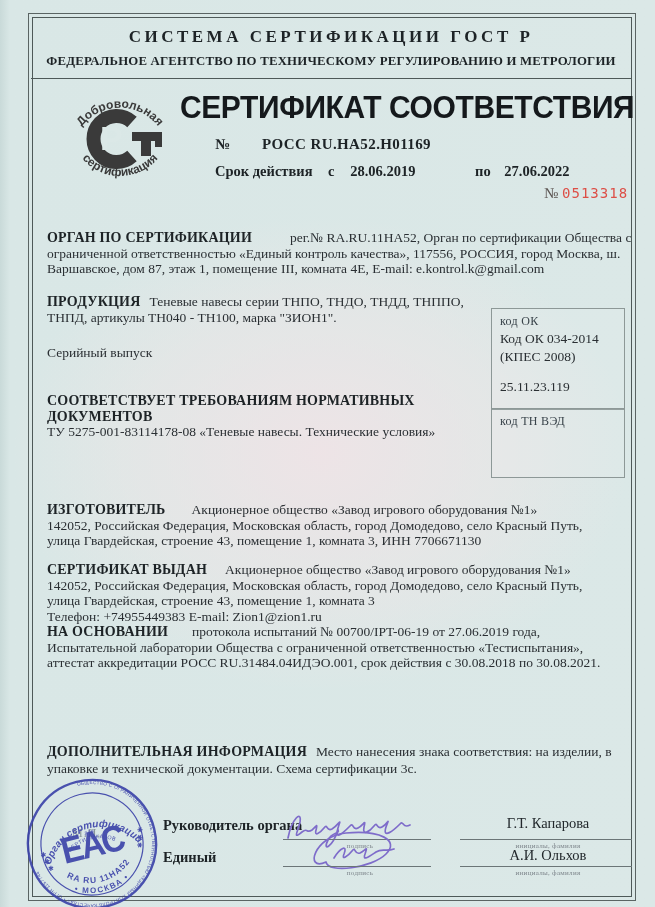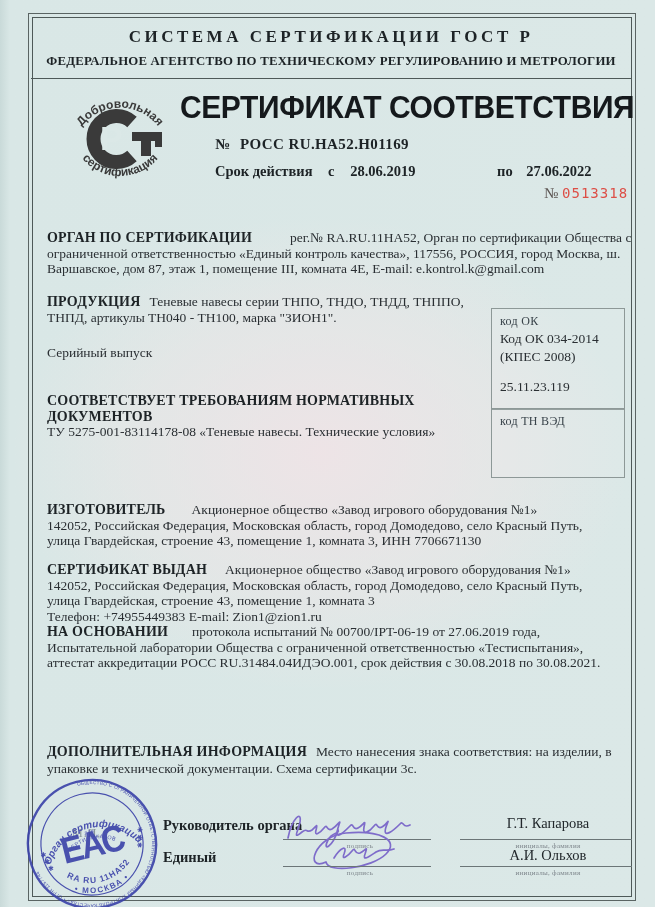--- a/index.html
+++ b/index.html
@@ -13,24 +13,24 @@
     color:#2a2f33;
   }
   .abs{position:absolute;}
   .outer-border{left:28px;top:13px;width:606px;height:886px;border:1.5px solid #5a6463;}
   .inner-border{left:3px;top:3px;right:3px;bottom:3px;border:1.5px solid #4e5958;position:absolute;}
   .hdr-sep{left:31px;top:78px;width:600px;height:0;border-top:1.6px solid #4e5958;}
   .hdr1{left:33px;top:27px;width:596px;text-align:center;font-weight:bold;font-size:17px;letter-spacing:3.5px;color:#1d2326;}
   .hdr2{left:33px;top:54px;width:596px;text-align:center;font-weight:bold;font-size:12.8px;letter-spacing:.2px;color:#1d2326;}
   .doc-title{left:180px;top:90px;width:452px;font-family:"Liberation Sans","DejaVu Sans",sans-serif;font-weight:bold;font-size:30px;letter-spacing:-.4px;color:#15191c;transform:scale(1,1.05);white-space:nowrap;}
   .certno{left:215px;top:136px;font-size:15px;font-weight:bold;color:#1d2326;}
-  .certno .num{margin-left:10px;letter-spacing:.4px;}
+  .certno .num{margin-left:32px;letter-spacing:.4px;}
   .validity{left:215px;top:163px;font-size:14.5px;font-weight:bold;color:#1d2326;}
   .validity .d1{margin-left:12px;}
-  .validity .to{margin-left:78px;}
+  .validity .to{margin-left:56px;}
   .validity .d2{margin-left:10px;}
   .serial{left:544px;top:185px;font-size:15px;color:#5a5350;white-space:nowrap;}
   .serial .digits{font-family:"DejaVu Sans Mono",monospace;font-size:14px;letter-spacing:1px;color:#dd4f47;}
   .sec{font-size:13.5px;line-height:15.6px;color:#2a2f33;}
   .lbl{font-weight:bold;font-size:14px;letter-spacing:.2px;color:#1d2326;}
   .row{display:block;}
   .g38{margin-left:38px;} .g16{margin-left:9px;} .g26{margin-left:26px;}
   .g18{margin-left:18px;} .g24{margin-left:24px;}
   .codebox{border:1px solid #8d9897;background:rgba(255,255,255,.08);}
   .codebox .cap{font-size:12px;color:#39434a;letter-spacing:.3px;padding:5px 0 0 8px;}

